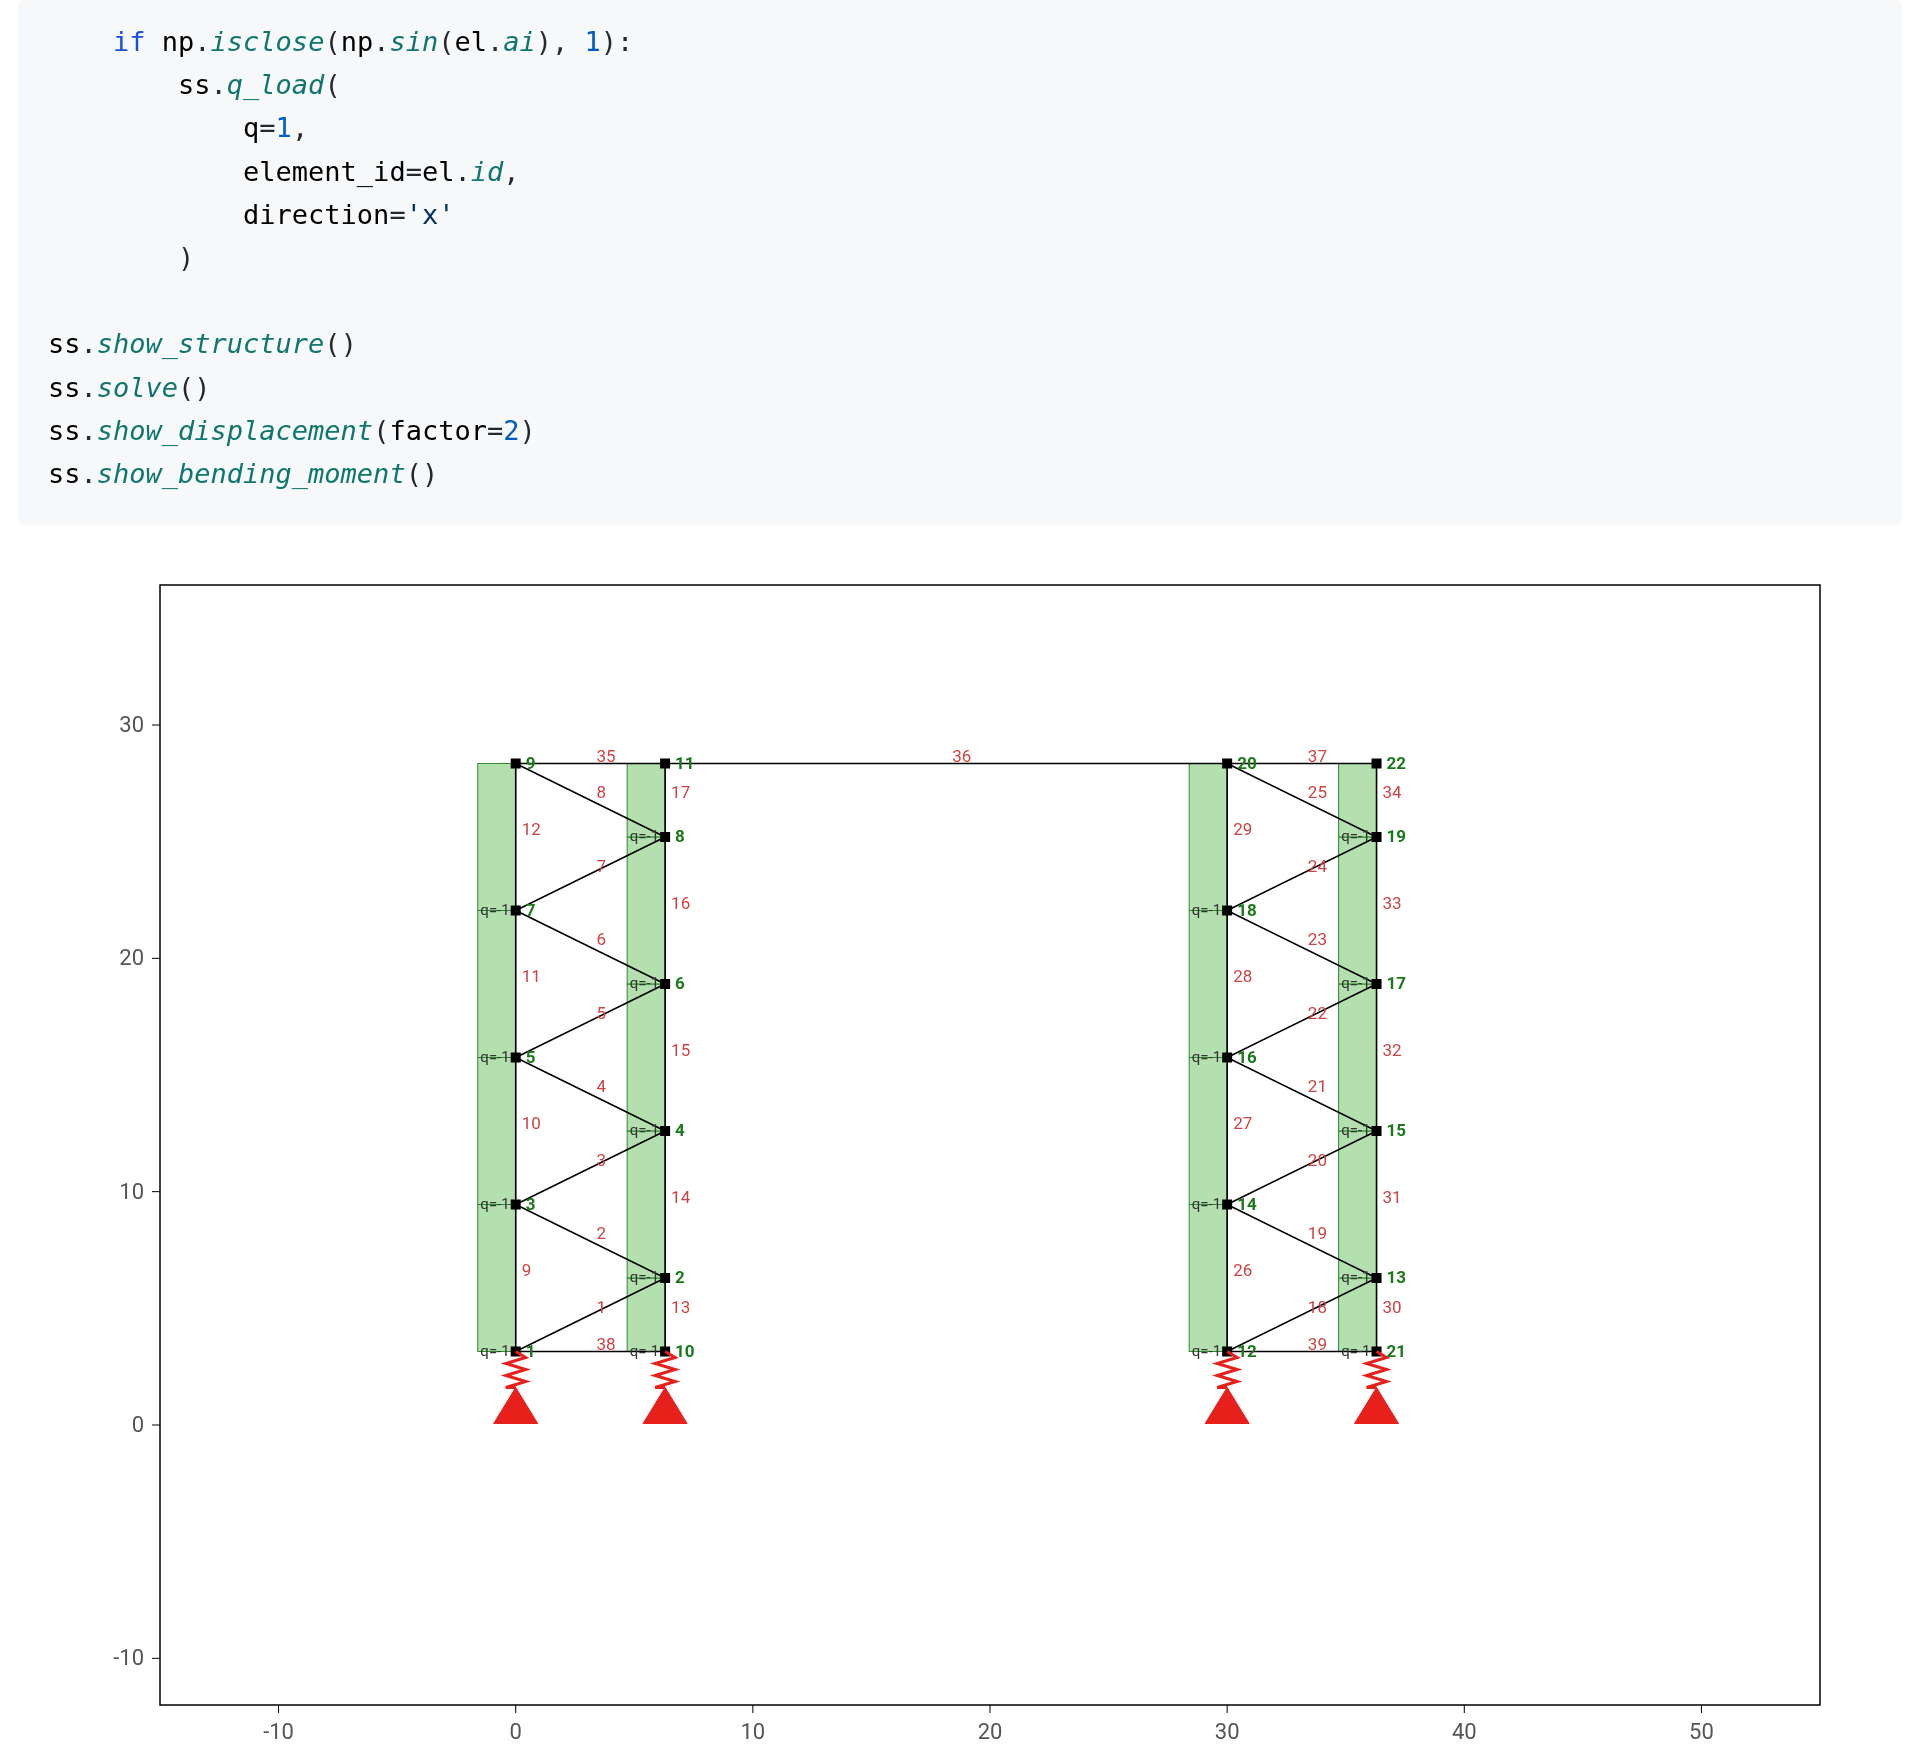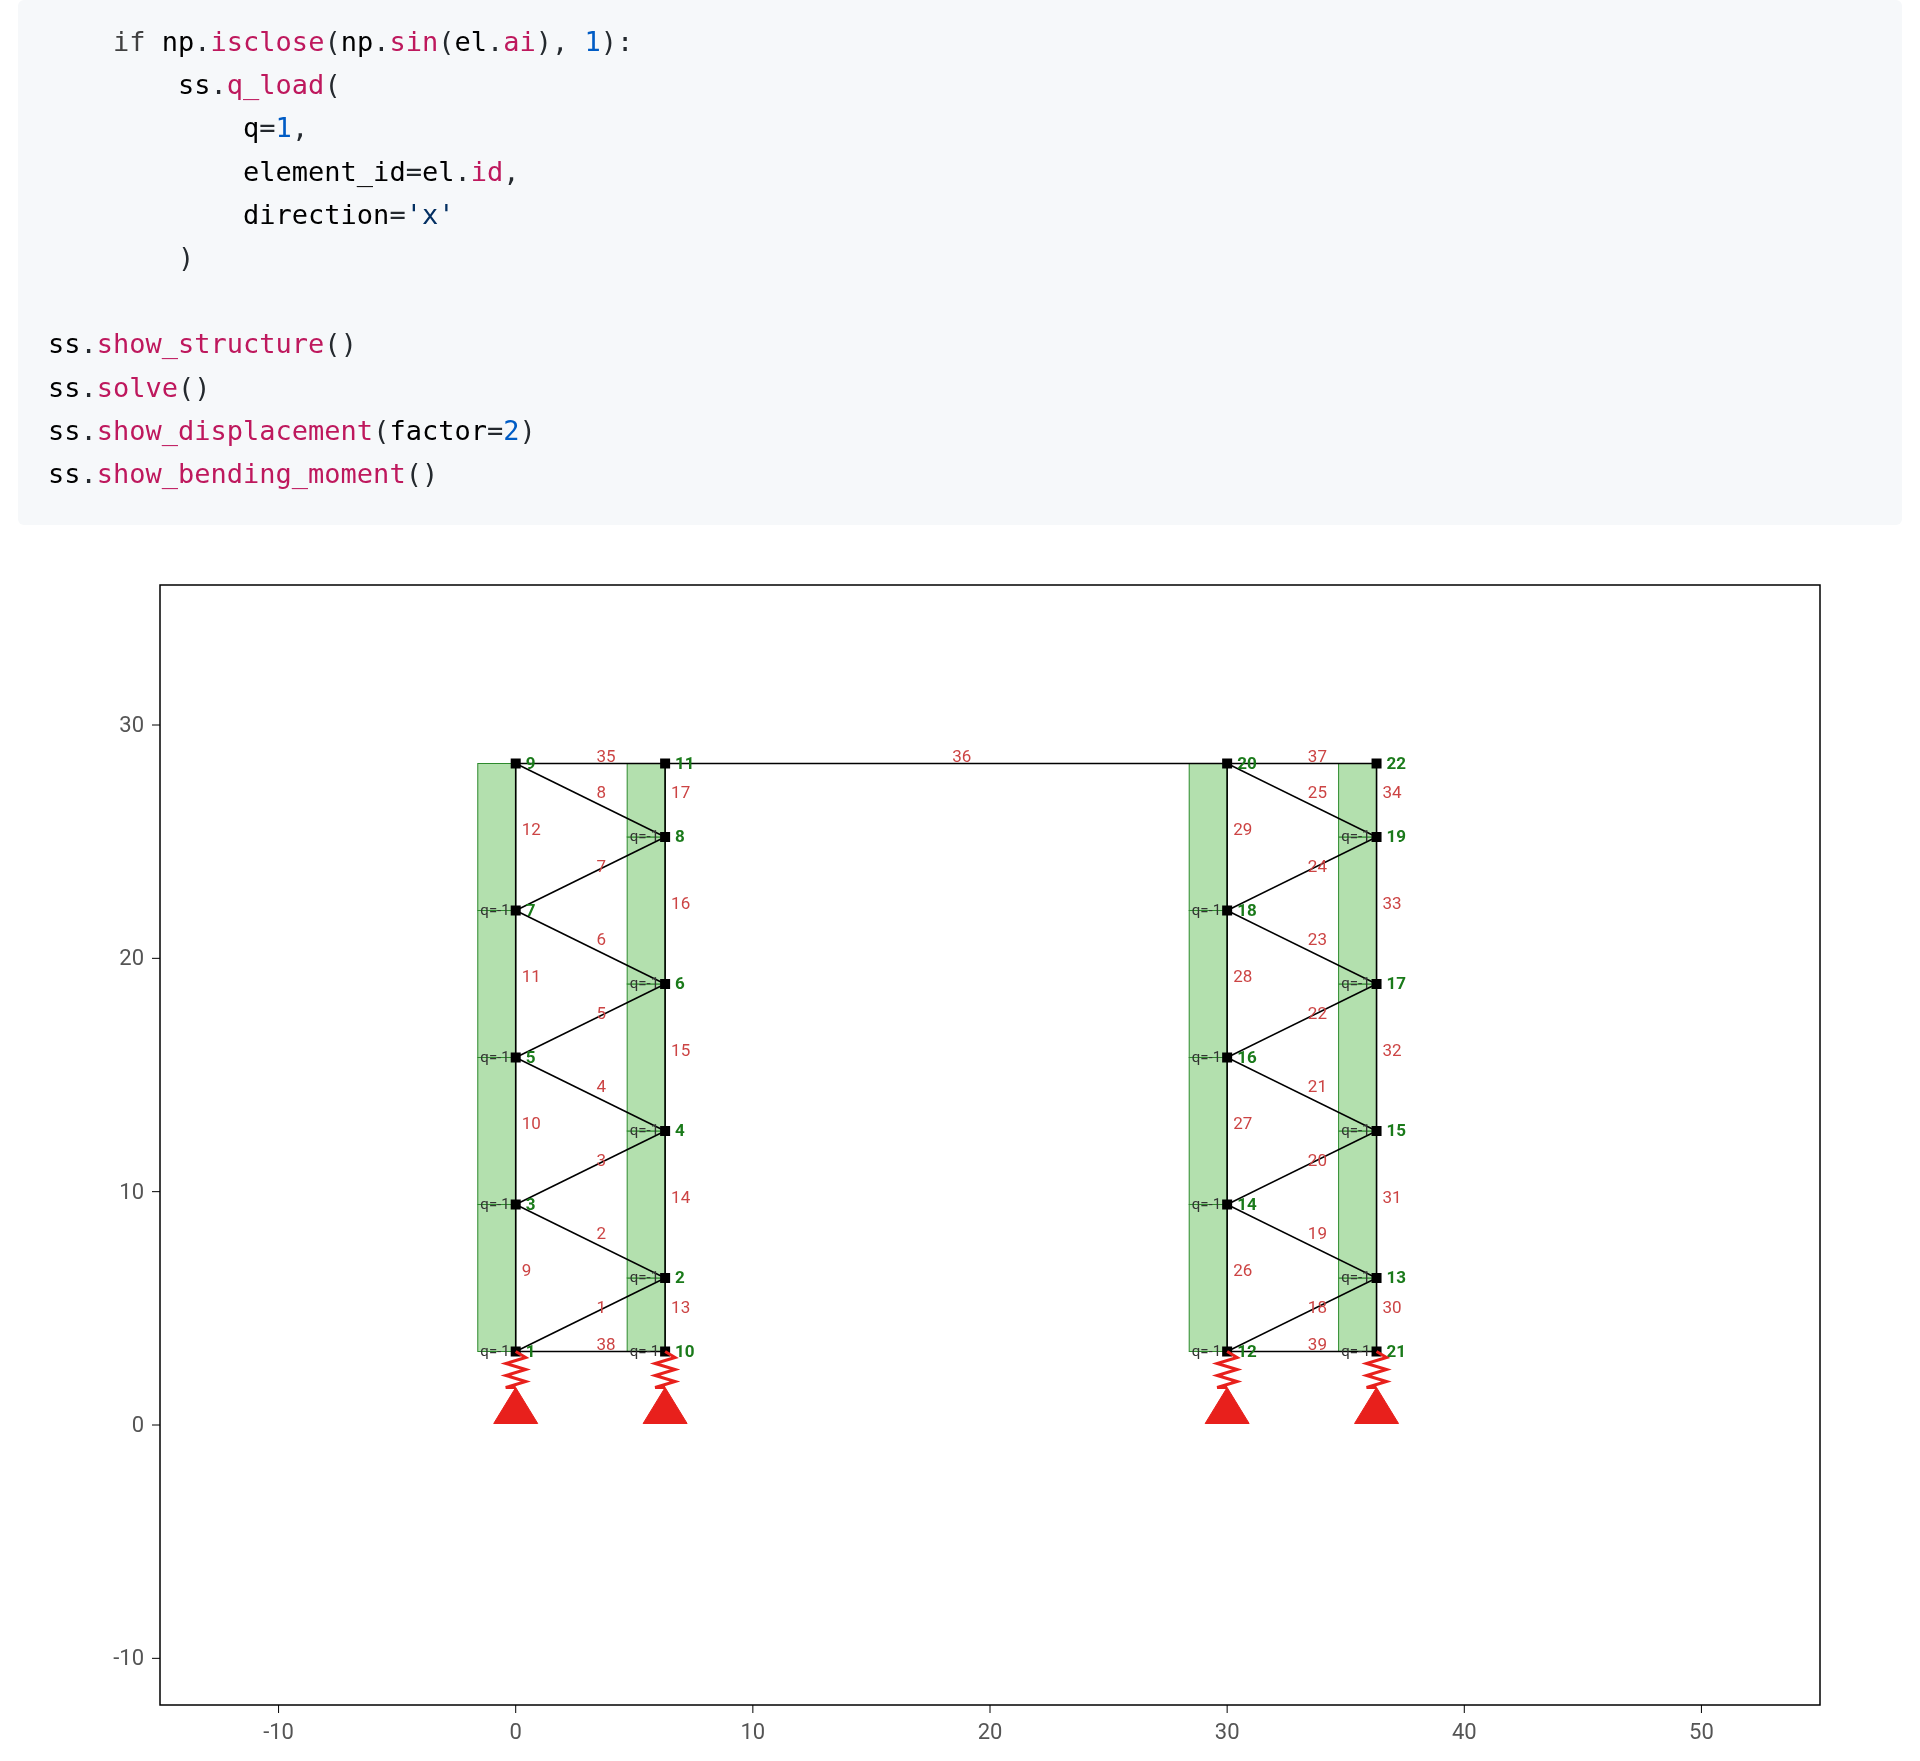--- a/index.html
+++ b/index.html
@@ -8,26 +8,26 @@
     background:#f6f8fa;
     border-radius:6px;
     margin:0 18px 40px 18px;
     padding:20px 30px 30px 30px;
     font-family:ui-monospace,SFMono-Regular,Menlo,Consolas,monospace;
     font-size:27px;
     line-height:1.6;
     white-space:pre;
     color:#24292e;
   }
-  .code-block .k{color:#404040;text-align:right;}       
+  .code-block .k{color:#1d4ed8;text-align:right;}       
   .code-block .n{color:#000000;}       
   .code-block .p{color:#24292e;}       
   .code-block .nb{color:#005cc5;}      
   .code-block .s{color:#032f62;}       
-  .code-block .fn{color:#be185d;}      
+  .code-block .fn{color:#0f766e;font-style:italic;}      
 
   .plot-wrap{margin:0 80px;}
   svg{display:block;}
 </style>
 </head>
 <body>
 
 <div class="page">
 
 <div class="code-block"><span><span>    </span><span class="k">if</span> <span class="n">np</span><span class="p">.</span><span class="fn">isclose</span><span class="p">(</span><span class="n">np</span><span class="p">.</span><span class="fn">sin</span><span class="p">(</span><span class="n">el</span><span class="p">.</span><span class="fn">ai</span><span class="p">)</span><span class="p">,</span> <span class="nb">1</span><span class="p">)</span><span class="p">:</span></span>

